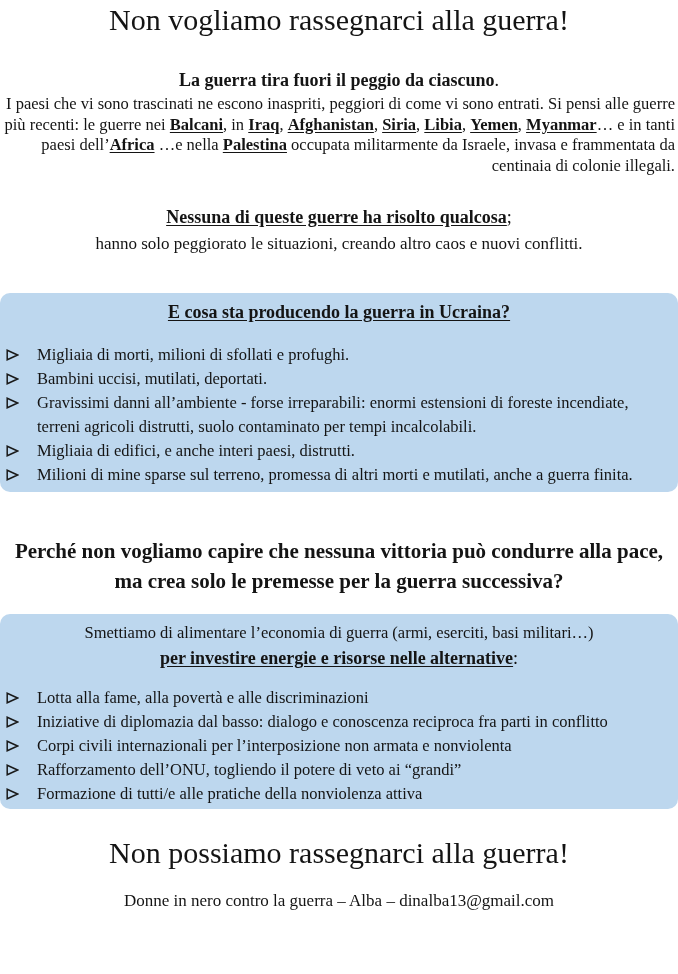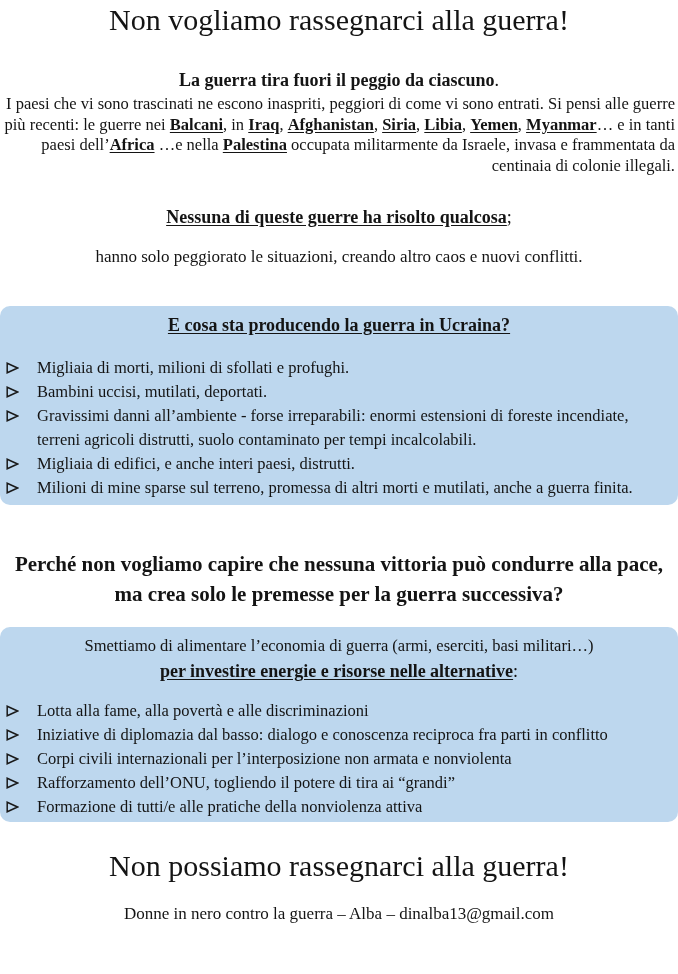--- a/index.html
+++ b/index.html
@@ -23,21 +23,21 @@
   .subtitle {
     text-align: center; font-size: 18px;
     line-height: 24px; margin: 31px 0 0;
   }
   .paragraph {
     font-size: 16.5px; line-height: 20.5px;
     margin: 2px 0 0; padding: 0 3px;
     text-align: right;
   }
   .ns-line1 { text-align: center; font-size: 18px;  line-height: 24px; margin: 29px 0 0; }
-  .ns-line2 { text-align: center; font-size: 17px;  line-height: 23px; margin: 16px; }
+  .ns-line2 { text-align: center; font-size: 17px;  line-height: 23px; margin: 3px; }
 
   .blue-box { background: var(--box-blue, #BDD7EE); width: 678px; box-sizing: border-box; border-radius: 10px; }
   .box1 { margin-top: 38px; padding: 7px 0 5px; }
   .box2 { margin-top: 18px; padding: 6px 0 3px; }
 
   .box-heading {
     font-size: 18px; font-weight: 400;
     text-align: center; line-height: 24px;
     margin: 0 0 19px;
   }
@@ -156,21 +156,21 @@
             </svg>
           </span>
         <span>Corpi civili internazionali per l’interposizione non armata e nonviolenta</span>
       </li>
       <li>
         <span class="bullet">
             <svg width="13" height="12" viewBox="0 0 13 12">
               <path d="M1.2 1.2 L11.6 6 L1.2 10.8 Z" fill="none" stroke="#1a1a1a" stroke-width="1.5"></path>
             </svg>
           </span>
-        <span>Rafforzamento dell’ONU, togliendo il potere di tira ai “grandi”</span>
+        <span>Rafforzamento dell’ONU, togliendo il potere di veto ai “grandi”</span>
       </li>
       <li>
         <span class="bullet">
             <svg width="13" height="12" viewBox="0 0 13 12">
               <path d="M1.2 1.2 L11.6 6 L1.2 10.8 Z" fill="none" stroke="#1a1a1a" stroke-width="1.5"></path>
             </svg>
           </span>
         <span>Formazione di tutti/e alle pratiche della nonviolenza attiva</span>
       </li>
     </ul>

